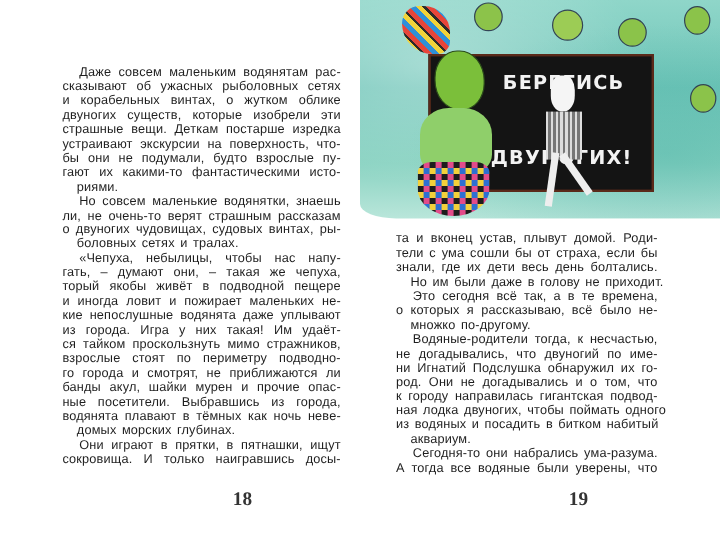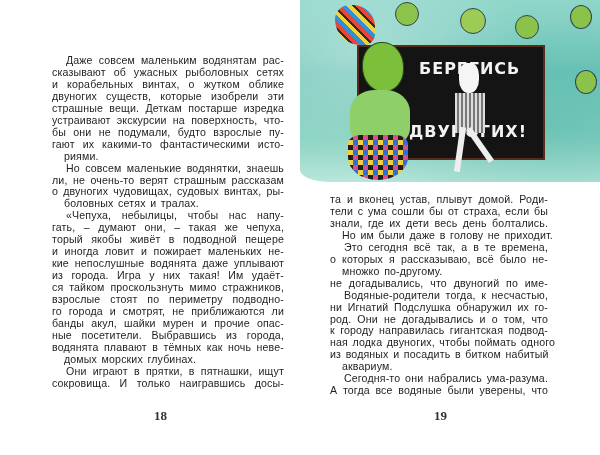--- a/index.html
+++ b/index.html
@@ -17,21 +17,21 @@
       text-align: justify;
       letter-spacing: 0.15px;
       word-spacing: 1.5px;
     }
     .page-left .text-block { left: 52px; top: 55px; width: 232px; }
     .line { display: block; white-space: nowrap; text-align-last: justify; text-align: justify; }
     .line.last { text-align-last: left; padding-left: 12px; }
     .line.indent { padding-left: 14px; }
     .page-number {
       position: absolute; top: 408px; font-family: "Liberation Serif", serif;
-      font-size: 13px; font-weight: bold; color: #333;
+      font-size: 16px; font-weight: bold; color: #333; margin-left: 40px;
     }
     .page-left .page-number { left: 154px; }
     .page-right .page-number { left: 434px; text-align: center; }
 
     
     .illustration {
       position: absolute; left: 300px; top: 0; width: 300px; height: 182px; overflow: hidden;
       background: linear-gradient(180deg, #8fd6c9 0%, #6fc5b8 40%, #8ad3c2 75%, #b9e6da 100%);
       border-bottom-left-radius: 30px 12px;
     }
@@ -117,22 +117,22 @@
 </div>
 
 <div class="text-block" id="right-text" style="left:330px;top:194px;width:218px;">
     <span class="line">та и вконец устав, плывут домой. Роди-</span>
     <span class="line">тели с ума сошли бы от страха, если бы</span>
     <span class="line">знали, где их дети весь день болтались.</span>
     <span class="line last">Но им были даже в голову не приходит.</span>
     <span class="line indent">Это сегодня всё так, а в те времена,</span>
     <span class="line">о которых я рассказываю, всё было не-</span>
     <span class="line last">множко по-другому.</span>
+    <span class="line indent">Водяные-родители тогда, к несчастью,</span>
     <span class="line">не догадывались, что двуногий по име-</span>
-    <span class="line indent">Водяные-родители тогда, к несчастью,</span>
     <span class="line">ни Игнатий Подслушка обнаружил их го-</span>
     <span class="line">род. Они не догадывались и о том, что</span>
     <span class="line">к городу направилась гигантская подвод-</span>
     <span class="line">ная лодка двуногих, чтобы поймать одного</span>
     <span class="line">из водяных и посадить в битком набитый</span>
     <span class="line last">аквариум.</span>
     <span class="line indent">Сегодня-то они набрались ума-разума.</span>
     <span class="line">А тогда все водяные были уверены, что</span>
   </div>
 

